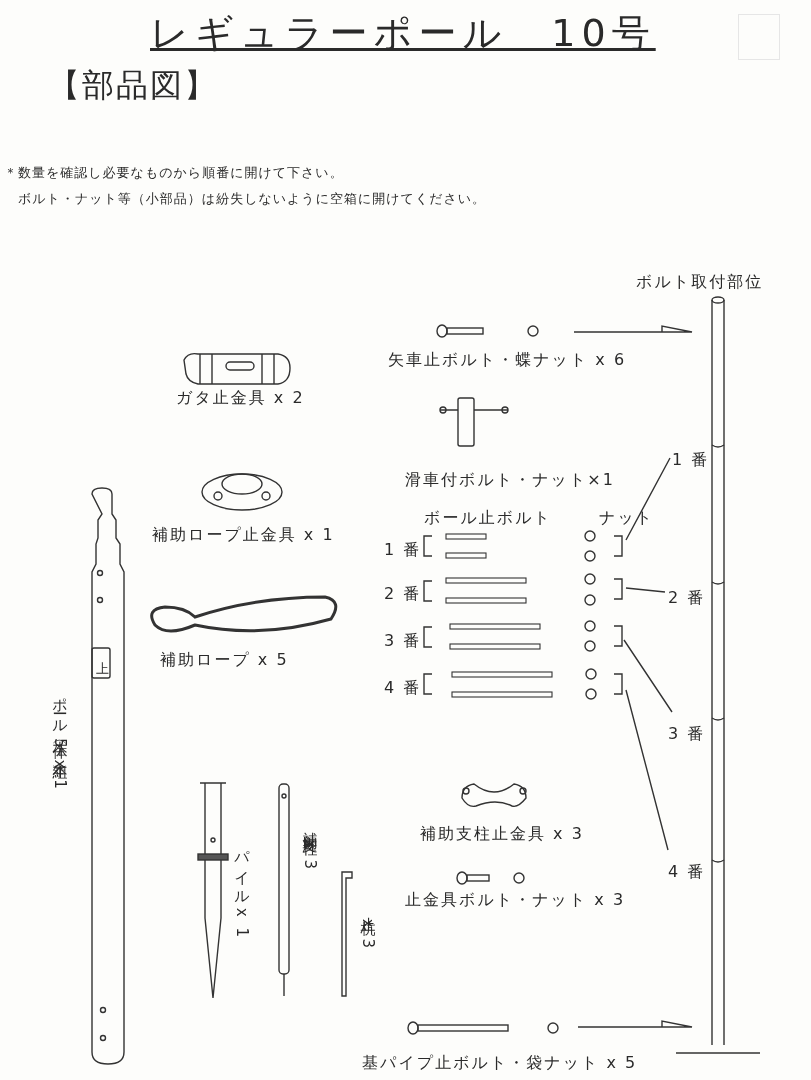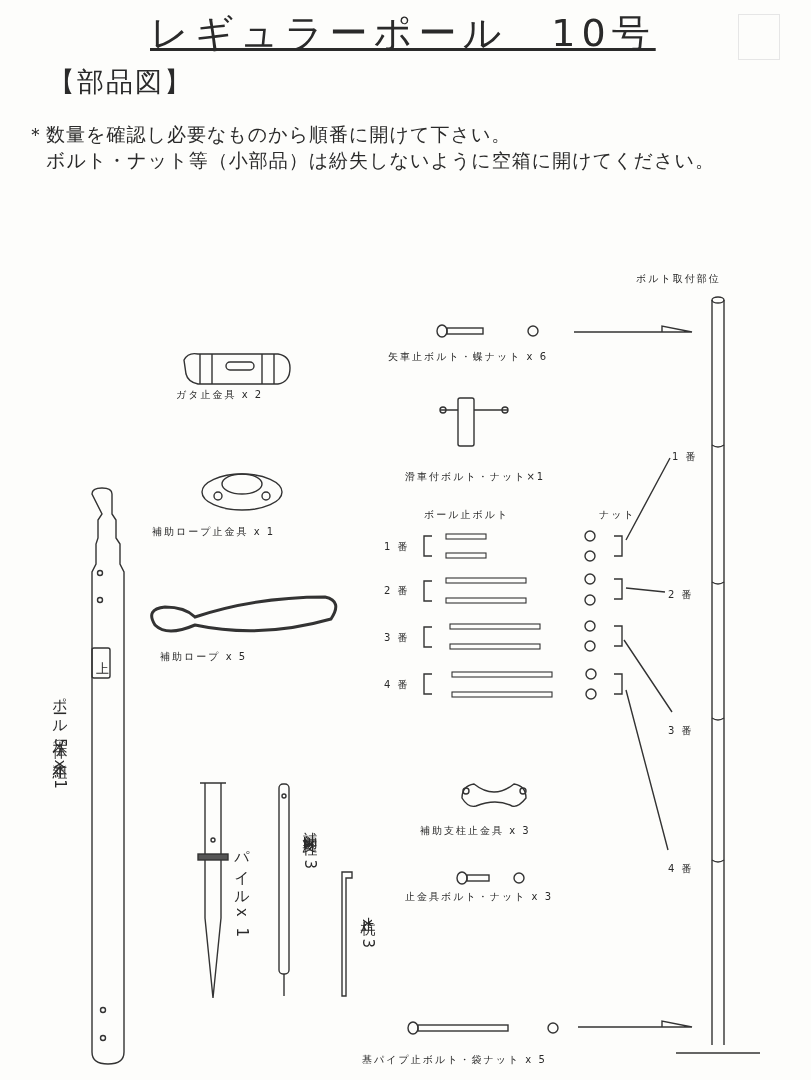--- a/index.html
+++ b/index.html
@@ -1,22 +1,22 @@
 <!DOCTYPE html>
 <html><head>
 <meta charset="utf-8">
 <style>
   html, body { margin:0; padding:0; }
   body { width:811px; height:1080px; background:#fdfdfb; position:relative; overflow:hidden;
          font-family:"DejaVu Sans", sans-serif; color:#2a2a2a; }
   .abs { position:absolute; }
   .title { left:150px; top:8px; font-size:38px; letter-spacing:6px; font-weight:400;text-decoration:underline; }
-  .section { left:48px; top:64px; font-size:27px; letter-spacing:2px; }
-  .note { left:26px; font-size:19px; letter-spacing:1px; white-space:nowrap; }
-  .lbl { font-size:10px; letter-spacing:2px; white-space:nowrap; }
+  .section { left:48px; top:64px; font-size:32px; letter-spacing:2px; }
+  .note { left:4px; font-size:13px; letter-spacing:1px; white-space:nowrap;margin-top:42px; }
+  .lbl { font-size:16px; letter-spacing:2px; white-space:nowrap; }
   .vlbl { font-size:15px; writing-mode:vertical-rl; letter-spacing:3px; }
   svg { position:absolute; left:0; top:0; }
   .ghost { position:absolute; border:1px solid #eee; }
 </style>
 </head>
 <body>
 
 <div class="abs title">レギュラーポール　10号</div>
 <div class="abs section">【部品図】</div>
 <div class="abs note" style="top:122px">＊数量を確認し必要なものから順番に開けて下さい。</div>

